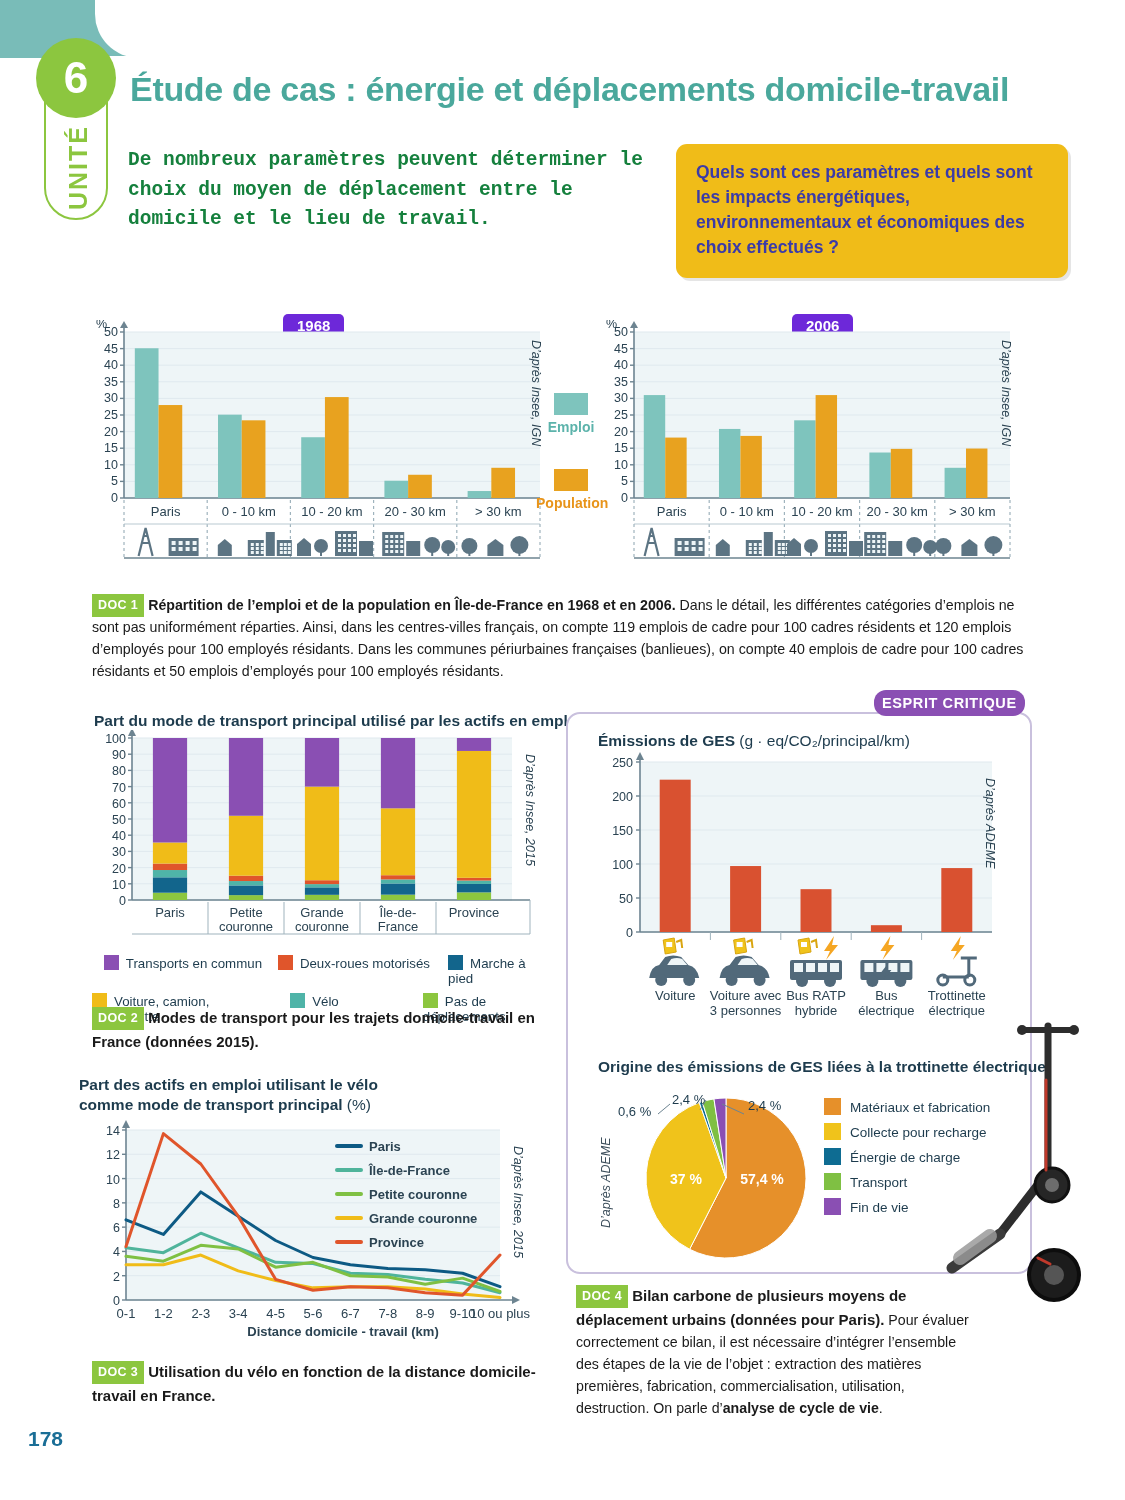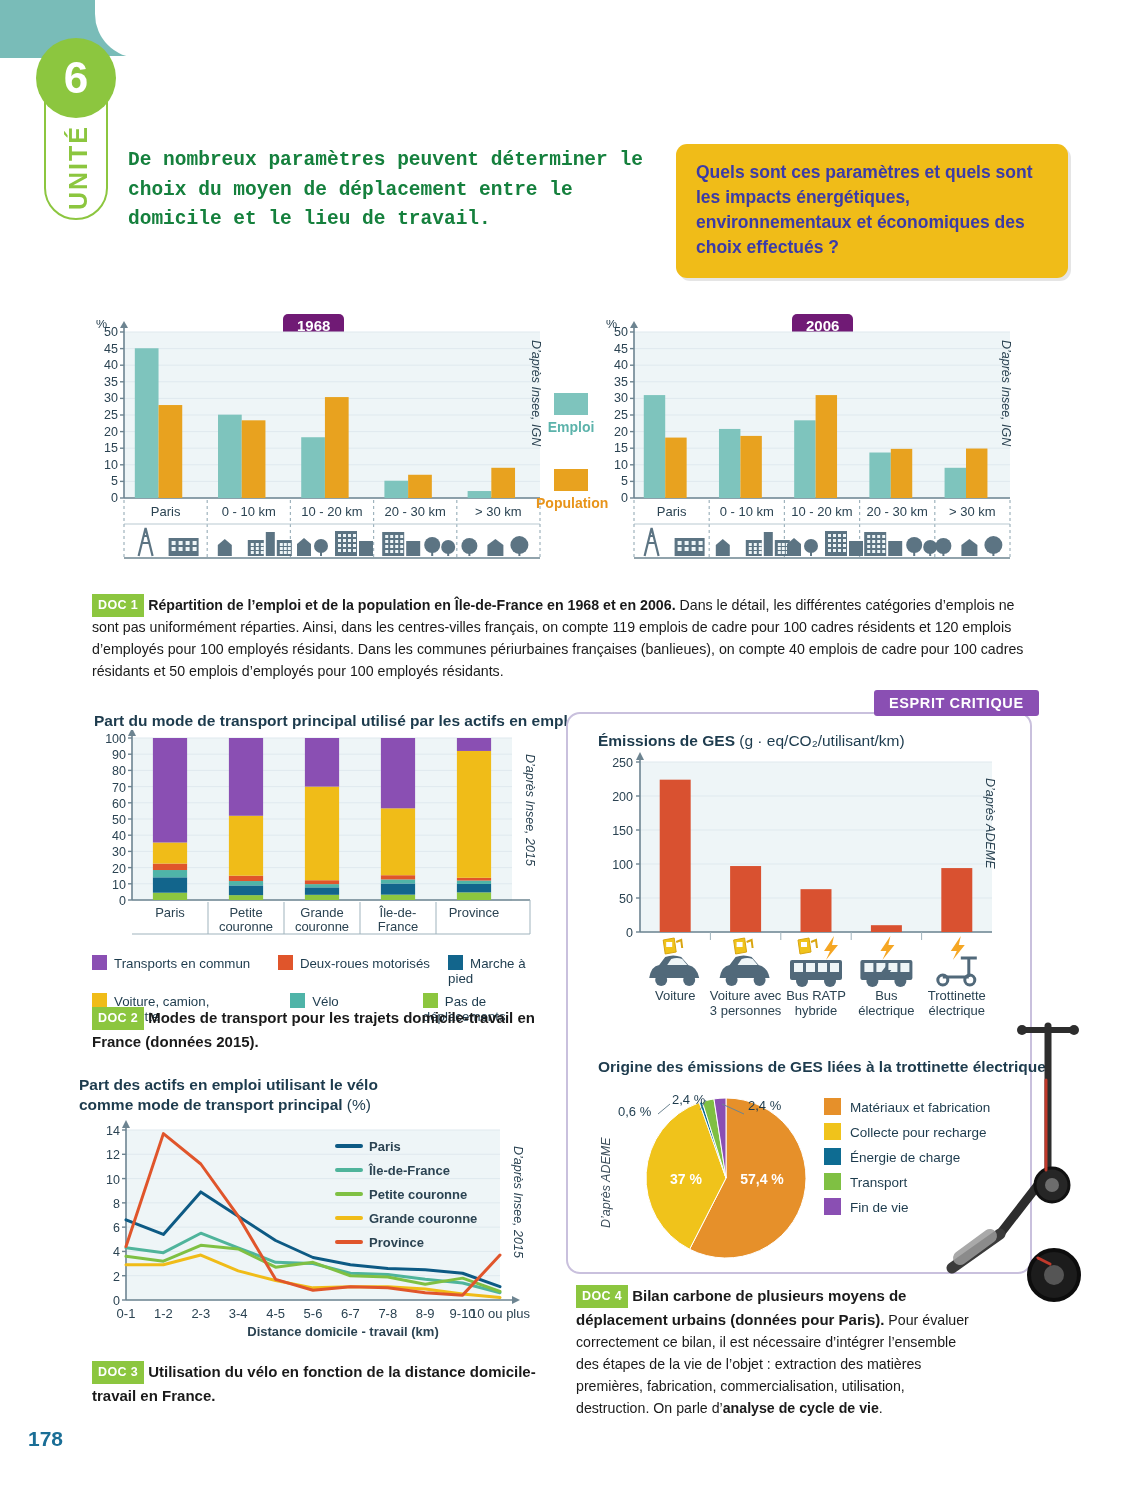--- a/index.html
+++ b/index.html
@@ -35,26 +35,26 @@
   
   .chart-title{font-size:15.5px;color:#1d3b4d;font-weight:bold;}
   .chart-title .light{font-weight:normal;}
 
   .doc-para{font-size:14.2px;color:#1a1a1a;line-height:1.54;}
   .doc-badge{display:inline-block;background:#8cc63f;color:#fff;font-weight:bold;
              font-size:12.5px;padding:2px 6px 2px 6px;letter-spacing:0.4px;vertical-align:1px;}
   .doc-strong{font-weight:bold;}
 
   
-  .yearpill{position:absolute;background:#701a75;color:#fff;font-size:15px;font-weight:bold;
+  .yearpill{position:absolute;background:#6d28d9;color:#fff;font-size:15px;font-weight:bold;
             border-radius:5px;padding:3px 14px;}
 
   
   .ec-badge{position:absolute;left:874px;top:690px;background:#8a4fb3;color:#fff;
-            font-size:14.5px;font-weight:bold;letter-spacing:0.6px;padding:5px 15px;border-radius:3px;z-index:5;}
+            font-size:14.5px;font-weight:bold;letter-spacing:0.6px;padding:5px 8px;border-radius:12px;z-index:5;}
   .ec-card{position:absolute;left:566px;top:712px;width:466px;height:562px;
            border:2px solid #c9c0dd;border-radius:14px;background:#fff;box-sizing:border-box;}
   .legend-sq{display:inline-block;width:15px;height:15px;vertical-align:-2px;margin-right:7px;}
 
   .pagenum{position:absolute;left:28px;top:1427px;color:#1a6e96;font-size:21px;font-weight:bold;}
 
   svg{display:block;}
   .grid{stroke:#dfe9ee;stroke-width:1;}
   .axis{stroke:#6d8491;stroke-width:1.6;}
   .tick{font-size:12.5px;fill:#2b4352;font-family:"Liberation Sans",sans-serif;}
@@ -73,20 +73,21 @@
 
   <div class="unit-tab">
     <div class="unit-word">
       <span>UNITÉ</span>
     </div>
   </div>
   <div class="unit-circle">
     <span>6</span>
   </div>
 
+  <div class="title">Étude de cas : énergie et déplacements domicile-travail</div>
   <div class="intro">De nombreux paramètres peuvent déterminer le choix du moyen de déplacement entre le domicile et le lieu de travail.</div>
   <div class="qbox">Quels sont ces paramètres et quels sont les impacts énergétiques, environnementaux et économiques des choix effectués ?</div>
 
   <div class="yearpill" style="left:283px;top:314px;">
     <span>1968</span>
   </div>
   <div class="yearpill" style="left:792px;top:314px;">
     <span>2006</span>
   </div>
 
@@ -504,21 +505,21 @@
         <text x="382" y="187" class="cat" text-anchor="middle">Province</text>
         <line x1="344" y1="172" x2="344" y2="204" stroke="#9fb3bd" stroke-width="1"></line>
         <line x1="40" y1="204" x2="438" y2="204" stroke="#9fb3bd" stroke-width="1"></line>
         <line x1="438" y1="170" x2="438" y2="204" stroke="#9fb3bd" stroke-width="1"></line>
         <text x="434" y="24" class="tick" font-style="italic" font-size="12.5" transform="rotate(90 434 24)">D’après Insee, 2015</text>
       </svg>
   </div>
 
   <div style="position:absolute;left:92px;top:955px;width:460px;">
     <div style="display:flex;gap:4px;font-size:13.3px;color:#1d3b4d;">
-      <div style="width:186px;"><span class="legend-sq" style="background:#8a4fb3;"></span><span>Transports en commun</span></div>
+      <div style="width:186px;text-align:center;"><span class="legend-sq" style="background:#8a4fb3;"></span><span>Transports en commun</span></div>
       <div style="width:170px;"><span class="legend-sq" style="background:#e0552b;"></span><span>Deux-roues motorisés</span></div>
       <div><span class="legend-sq" style="background:#12658c;"></span><span>Marche à pied</span></div>
     </div>
     <div style="display:flex;gap:12px;font-size:13.3px;color:#1d3b4d;margin-top:7px;">
       <div style="width:216px;"><span class="legend-sq" style="background:#f0bc18;"></span><span>Voiture, camion, fourgonette</span></div>
       <div style="width:140px;"><span class="legend-sq" style="background:#4fb4a8;"></span><span>Vélo</span></div>
       <div><span class="legend-sq" style="background:#8cc63f;"></span><span>Pas de déplacements</span></div>
     </div>
   </div>
 
@@ -595,21 +596,21 @@
 
   <div style="position:absolute;left:92px;top:1360px;width:450px;" class="doc-para">
     <span class="doc-badge">DOC 3</span>
     <span class="doc-strong" style="font-size:15px;">Utilisation du vélo en fonction de la distance domicile-travail en France.</span>
   </div>
 
   <div class="ec-badge">ESPRIT CRITIQUE</div>
   <div class="ec-card"></div>
 
   <div class="chart-title" style="position:absolute;left:598px;top:732px;">
-    <span>Émissions de GES</span><span class="light"> (g · eq/CO₂/utilisant/km)</span>
+    <span>Émissions de GES</span><span class="light"> (g · eq/CO₂/principal/km)</span>
   </div>
   <div style="position:absolute;left:596px;top:752px;">
     <svg id="svg-ges" width="430" height="285" viewBox="0 0 430 285">
         <rect x="44" y="10" width="352" height="170" fill="#eef5f7"></rect>
         <line x1="44" y1="180" x2="396" y2="180" class="grid"></line>
         <text x="37" y="185" class="tick" text-anchor="end" font-size="13.5">0</text>
         <line x1="40" y1="180" x2="44" y2="180" stroke="#6d8491" stroke-width="1.4"></line>
         <line x1="44" y1="146" x2="396" y2="146" class="grid"></line>
         <text x="37" y="151" class="tick" text-anchor="end" font-size="13.5">50</text>
         <line x1="40" y1="146" x2="44" y2="146" stroke="#6d8491" stroke-width="1.4"></line>

